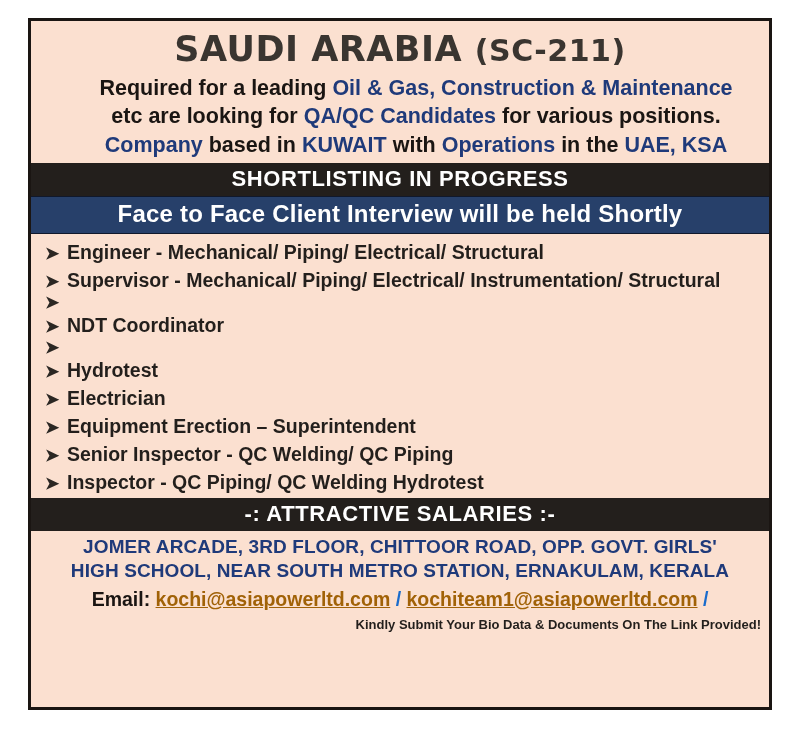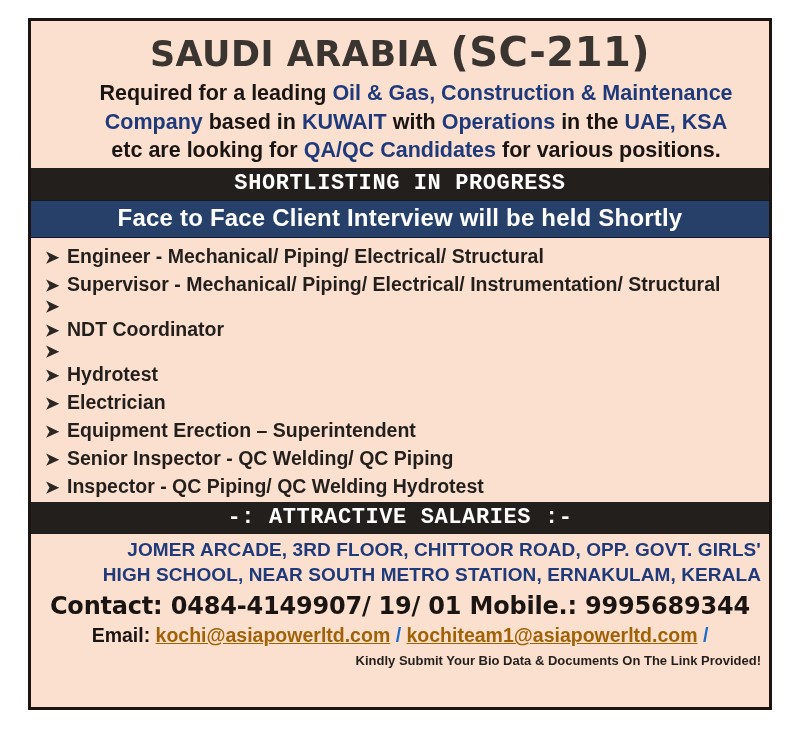--- a/index.html
+++ b/index.html
@@ -30,21 +30,21 @@
   .headline {
     text-align: center;
     font-size: 35px;
     font-weight: bold;
     letter-spacing: 0.5px;
     color: #3a3530;
     margin-top: 10px;
     line-height: 1.05;
     font-family: "DejaVu Sans", sans-serif;
   }
-  .headline .code { font-size: 40px; }
+  .headline .code { font-size: 30px; }
 
   .intro {
     text-align: center;
     font-size: 21.5px;
     font-weight: bold;
     color: #1a1512;
     line-height: 1.33;
     padding: 6px 14px 3px 14px;
     font-family: "Liberation Sans", sans-serif;
     margin-left: 32px;
@@ -53,21 +53,21 @@
 
   
   .banner-black {
     background: #231f1c;
     color: #ffffff;
     text-align: center;
     font-weight: bold;
     font-size: 22px;
     letter-spacing: 0.6px;
     padding: 3px 0 4px 0;
-    font-family: Liberation Mono, monospace;
+    font-family: Liberation Sans, sans-serif;
   }
   .banner-blue {
     background: #27406a;
     color: #ffffff;
     text-align: center;
     font-weight: bold;
     font-size: 24px;
     letter-spacing: 0.2px;
     padding: 3px 0 5px 0;
     border-top: 1px solid #10182b;
@@ -93,21 +93,21 @@
   .bullet {
     color: #2b2723;
     font-size: 17px;
     width: 22px;
     flex: 0 0 22px;
     line-height: 1;
   }
 
   
   .address {
-    text-align: right;
+    text-align: center;
     font-size: 19px;
     font-weight: bold;
     color: #1f3a7a;
     line-height: 1.28;
     padding: 4px 8px 1px 8px;
     letter-spacing: 0.1px;
   }
   .contact {
     text-align: center;
     font-size: 24px;
@@ -146,24 +146,24 @@
 
   <div class="headline">
     <span>SAUDI ARABIA </span><span class="code">(SC-211)</span>
   </div>
 
   <div class="intro">
     <div>
       <span>Required for a leading </span><span class="hl">Oil &amp; Gas, Construction &amp; Maintenance</span>
     </div>
     <div>
+      <span>etc are looking for </span><span class="hl">QA/QC Candidates</span><span> for various positions.</span>
+    </div>
+    <div>
       <span class="hl">Company</span><span> based in </span><span class="hl">KUWAIT</span><span> with </span><span class="hl">Operations</span><span> in the </span><span class="hl">UAE, KSA</span>
-    </div>
-    <div>
-      <span>etc are looking for </span><span class="hl">QA/QC Candidates</span><span> for various positions.</span>
     </div>
   </div>
 
   <div class="banner-black">SHORTLISTING IN PROGRESS</div>
 
   <div class="banner-blue">Face to Face Client Interview will be held Shortly</div>
 
   <ul class="positions">
     <li>
       <span class="bullet">➤</span>
@@ -205,21 +205,20 @@
     </li>
   </ul>
 
   <div class="banner-black">-: ATTRACTIVE SALARIES :-</div>
 
   <div class="address">
     <div>JOMER ARCADE, 3RD FLOOR, CHITTOOR ROAD, OPP. GOVT. GIRLS'</div>
     <div>HIGH SCHOOL, NEAR SOUTH METRO STATION, ERNAKULAM, KERALA</div>
   </div>
 
-  <div class="contact">Contact: 0484-4149907/ 19/ 01 Mobile.: 9995689344</div>
 
   <div class="email-line">
     <div>
       <span>Email: </span><span class="mail">kochi@asiapowerltd.com</span><span class="sep"> / </span><span class="mail">kochiteam1@asiapowerltd.com</span><span class="sep"> /</span>
     </div>
   </div>
 
   <div class="footer-note">Kindly Submit Your Bio Data &amp; Documents On The Link Provided!</div>
 
 </div>

